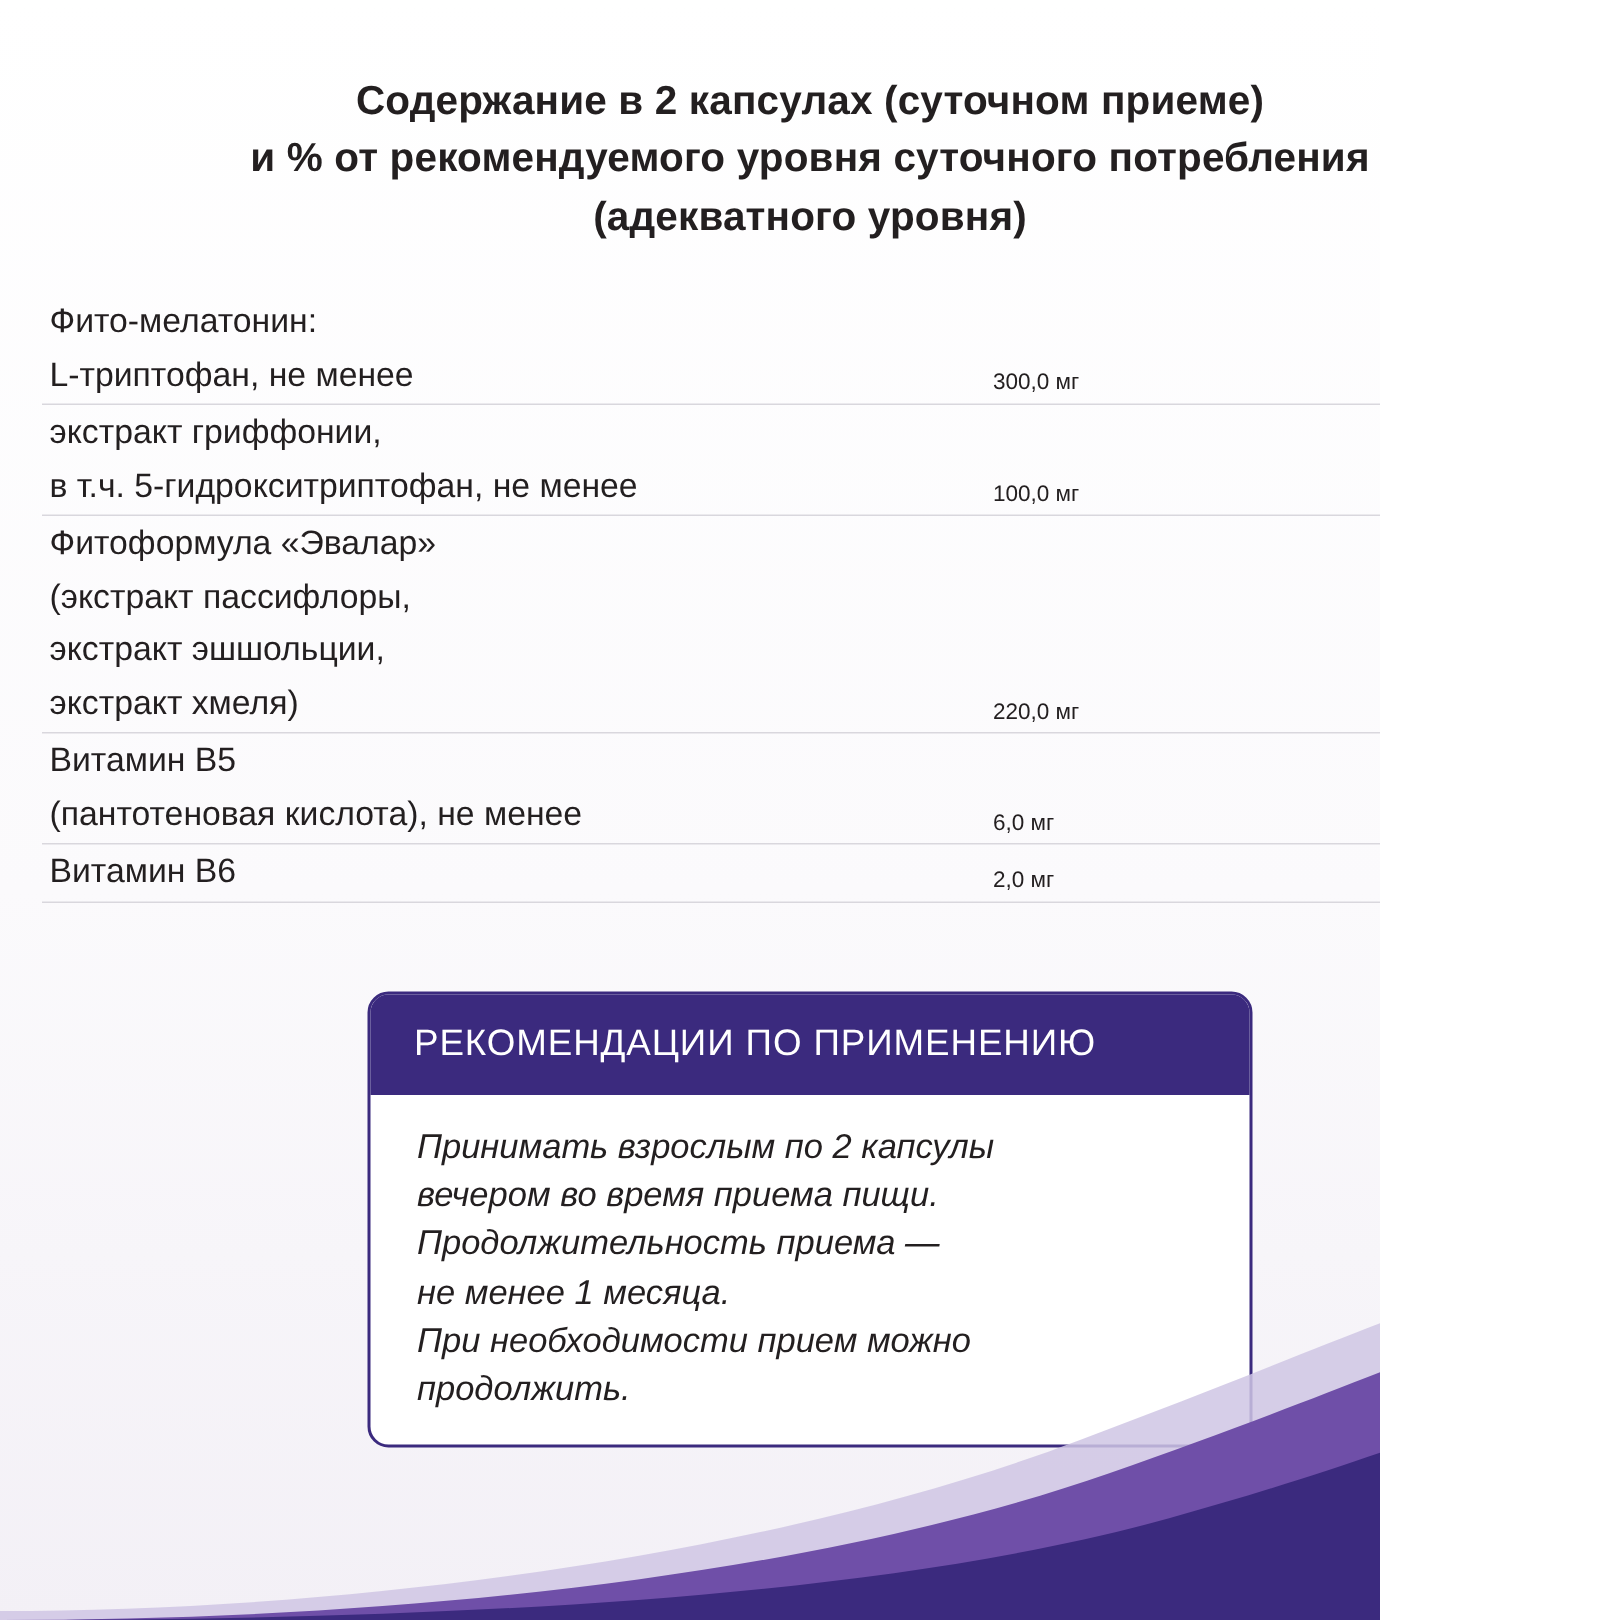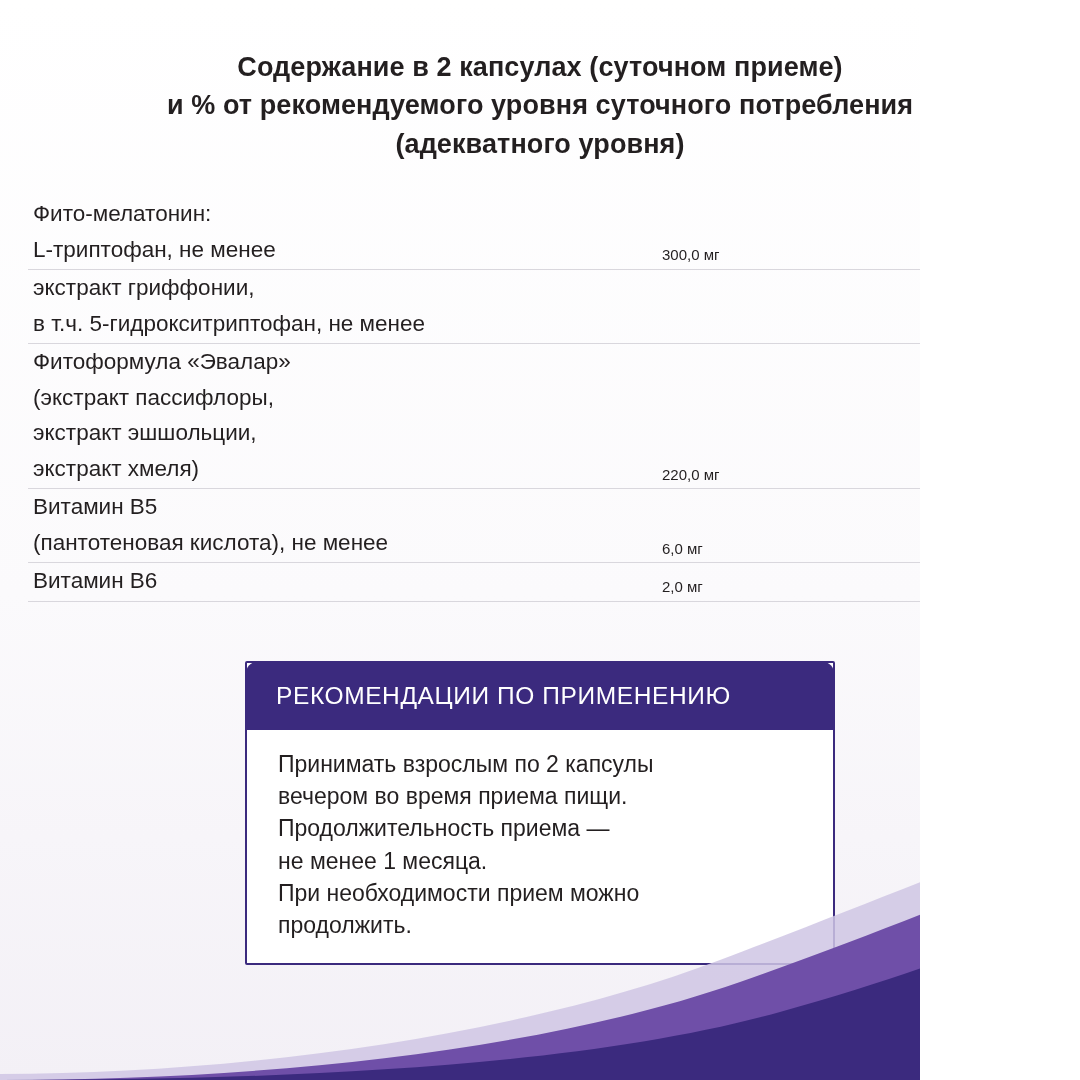--- a/index.html
+++ b/index.html
@@ -96,21 +96,21 @@
     white-space: nowrap;
   }
 
   
   .rec-card {
     position: absolute;
     left: 245px;
     top: 661px;
     width: 590px;
     border: 2px solid #3b2a7e;
-    border-radius: 2px;
+    border-radius: 14px;
     background: #ffffff;
     box-sizing: border-box;
     overflow: hidden;
   }
   .rec-header {
     background: #3b2a7e;
     color: #ffffff;
     font-size: 24.5px;
     letter-spacing: 0.6px;
     padding: 20px 0 20px 30px;
@@ -118,20 +118,21 @@
     margin: -1px -1px 0 -1px;
   }
   .rec-body {
     padding: 18px 28px 22px 31px;
     font-size: 23px;
     color: #231f20;
     line-height: 1.4;
   }
   .rec-body div {
     white-space: nowrap;
+    font-style: italic;
   }
 </style>
 </head>
 <body>
 
 <div class="page">
 
   <div class="title-block">
     <div class="title-line">Содержание в 2 капсулах (суточном приеме)</div>
     <div class="title-line">и % от рекомендуемого уровня суточного потребления</div>
@@ -147,20 +148,21 @@
       </div>
       <div class="cell-amount">300,0 мг</div>
       <div class="cell-percent">1,70%</div>
     </div>
 
     <div class="row">
       <div class="cell-name name-lines">
         <div>экстракт гриффонии,</div>
         <div>в т.ч. 5-гидрокситриптофан, не менее</div>
       </div>
+      <div class="cell-amount">100,0 мг</div>
       <div class="cell-percent">—</div>
     </div>
 
     <div class="row">
       <div class="cell-name name-lines">
         <div>Фитоформула «Эвалар»</div>
         <div>(экстракт пассифлоры,</div>
         <div>экстракт эшшольции,</div>
         <div>экстракт хмеля)</div>
       </div>

